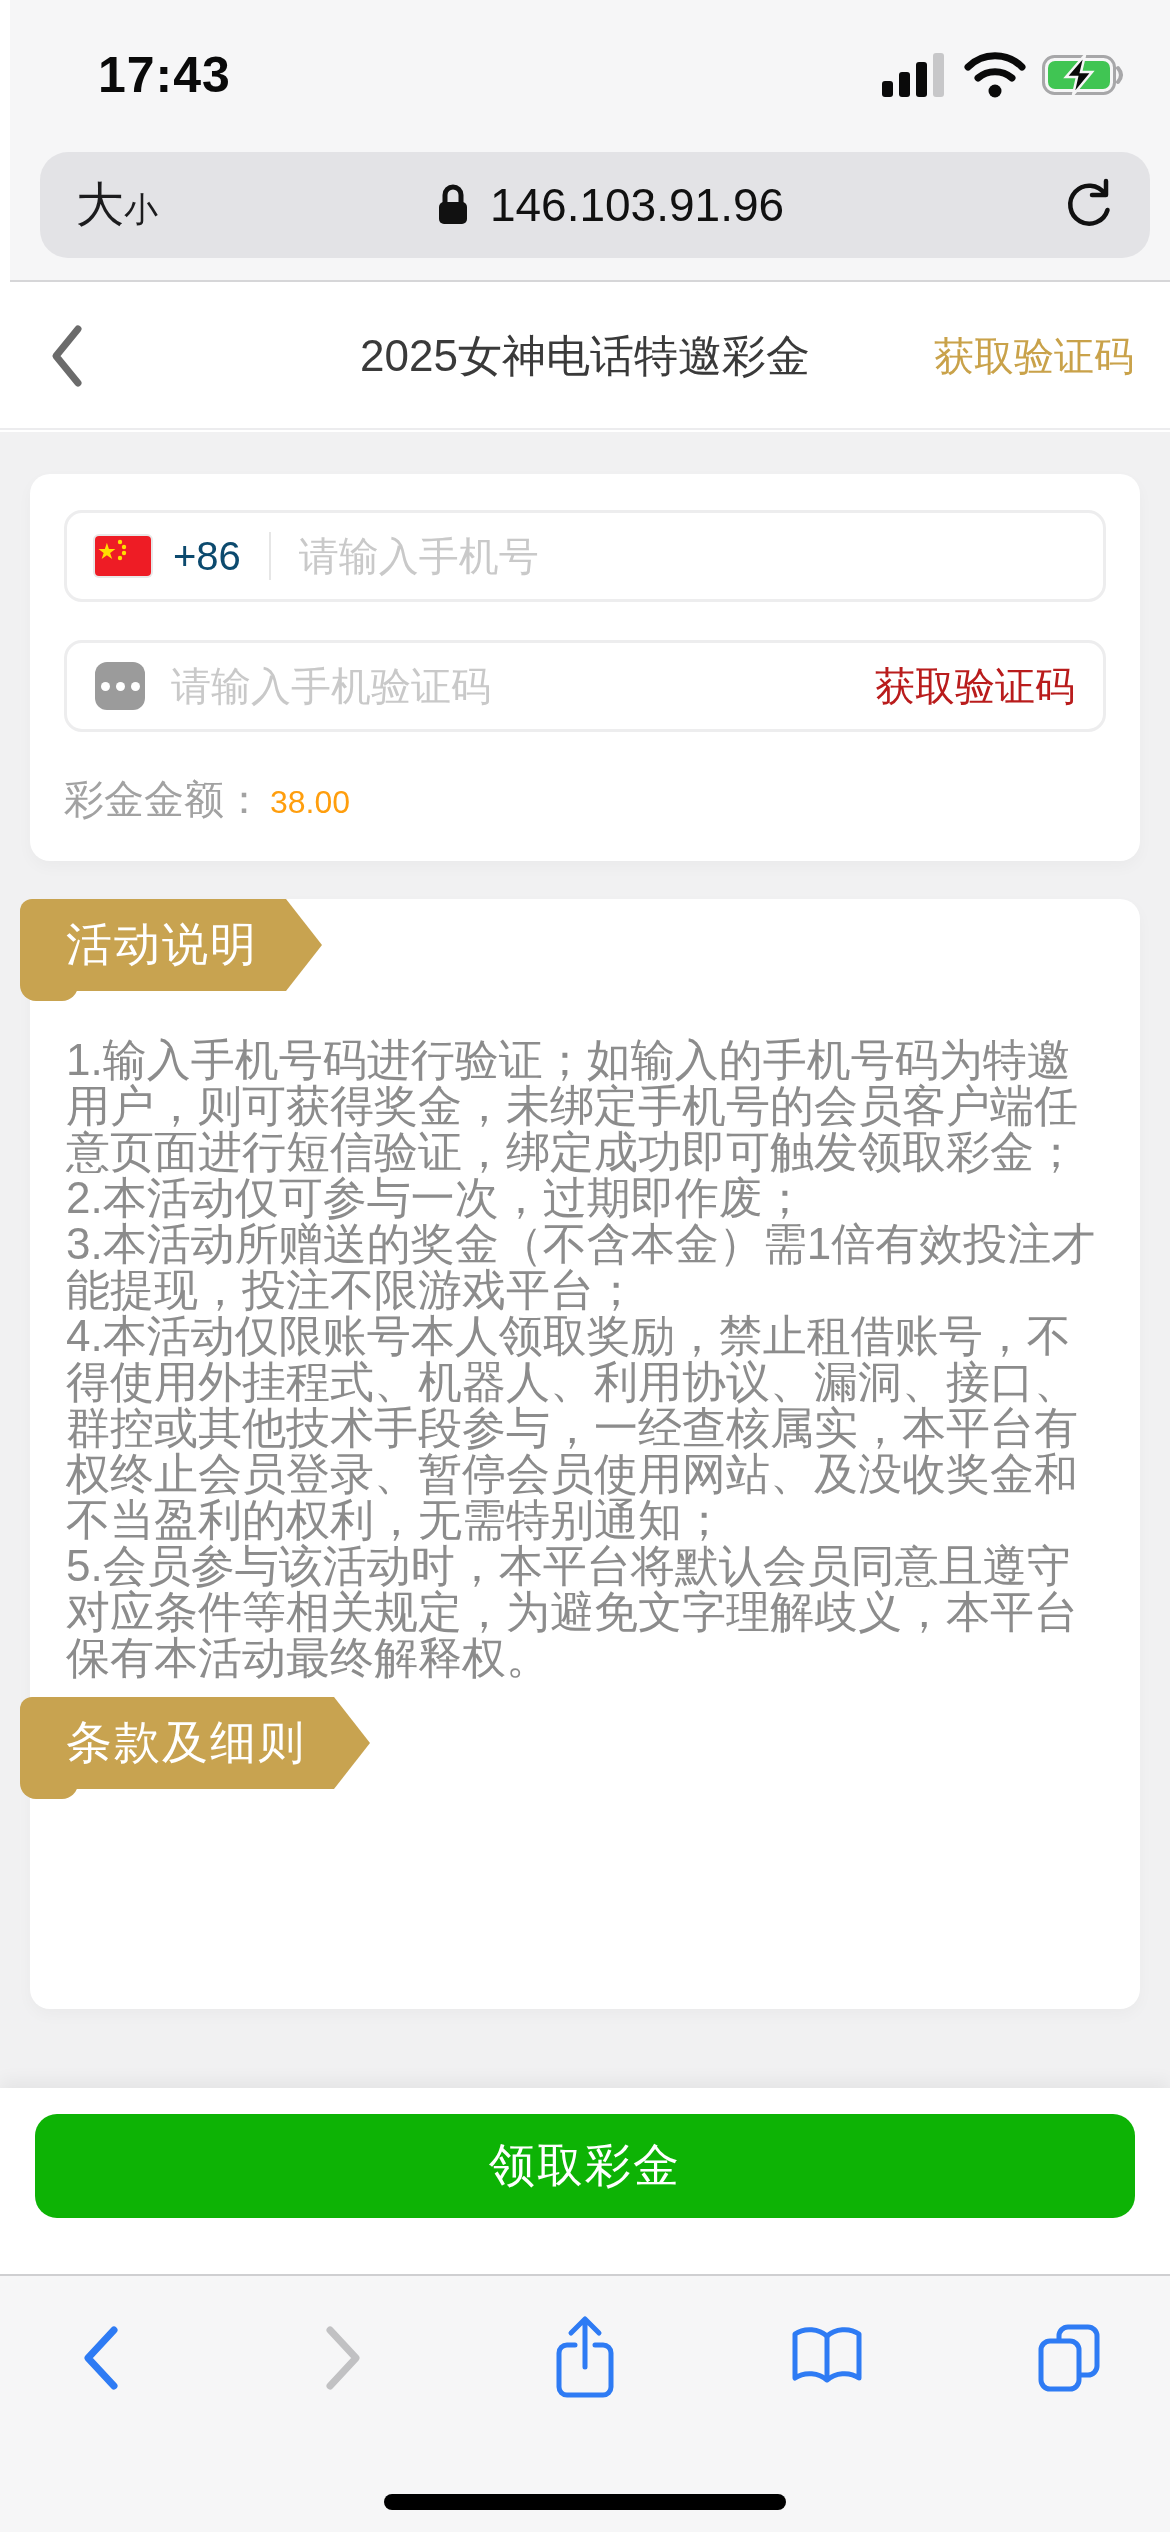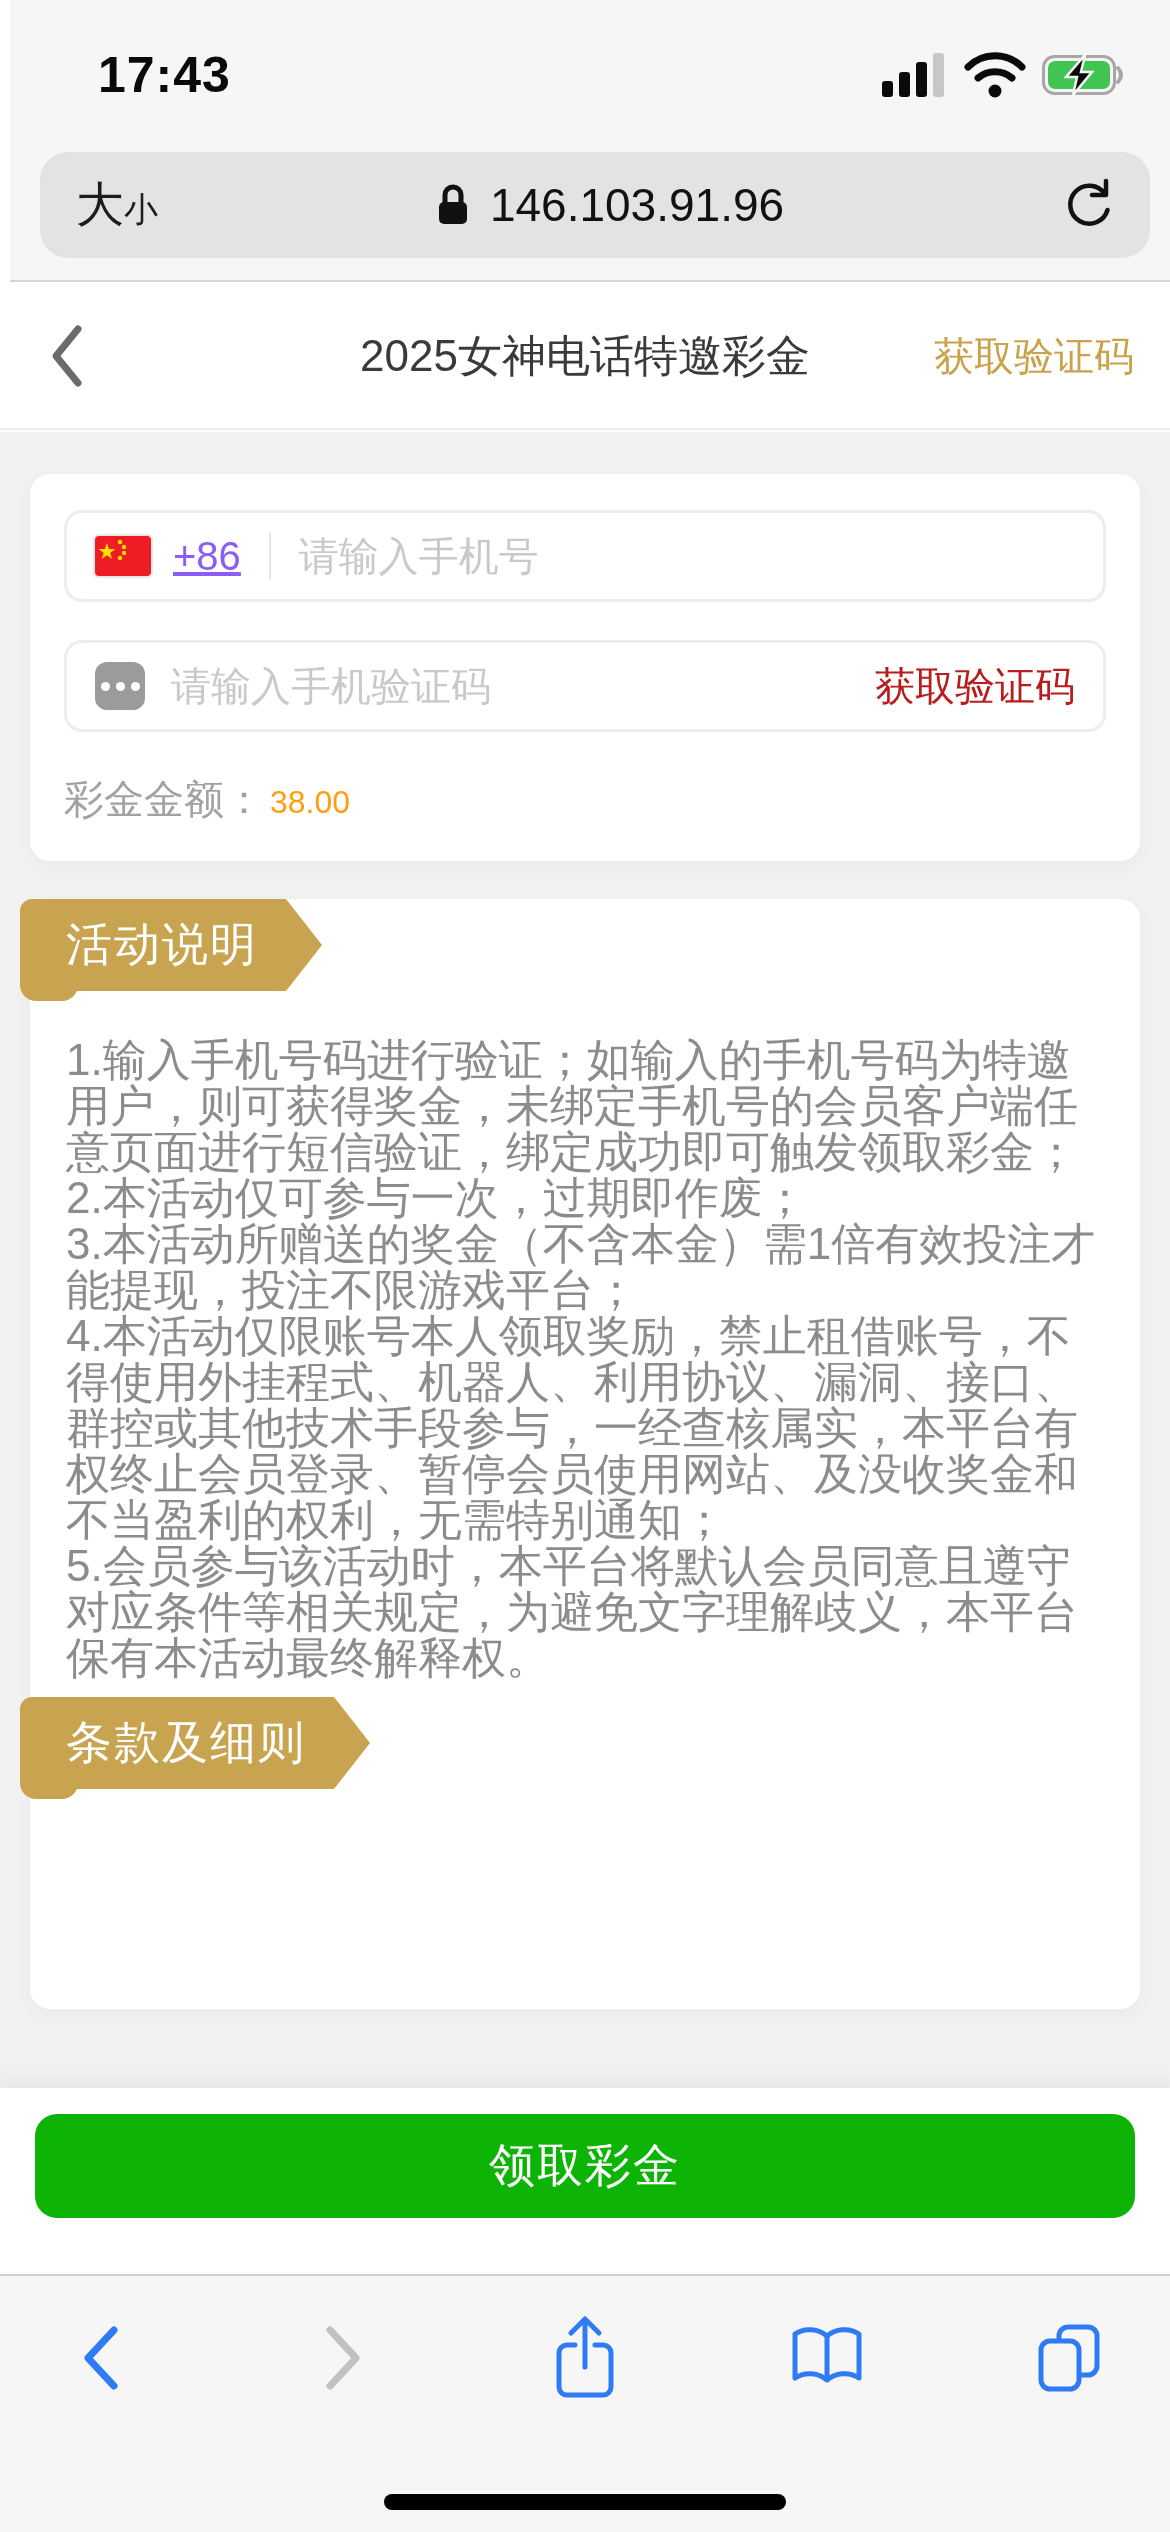--- a/index.html
+++ b/index.html
@@ -37,21 +37,21 @@
   .page-title{position:absolute;left:0;width:100%;text-align:center;font-size:44px;font-weight:400;color:#3a3a3a;}
   .records-link{position:absolute;right:36px;font-size:40px;color:var(--gold-link);}
 
   
   .page-body{position:absolute;top:432px;left:0;width:100%;height:2100px;background:var(--page-bg);overflow:hidden;z-index:1;}
   .card{background:#fff;border-radius:20px;margin:0 30px;box-shadow:0 6px 16px rgba(0,0,0,0.03);}
   .form-card{margin-top:42px;padding:36px 34px 34px;}
   .input-box{height:92px;border:3px solid #ededee;border-radius:18px;background:#fff;display:flex;align-items:center;padding:0 28px;}
   .input-box + .input-box{margin-top:38px;}
   .flag{width:56px;height:40px;border-radius:4px;box-shadow:0 0 0 2px #e8e8e8;flex:none;}
-  .cc{font-size:40px;color:#8b5cf6;margin-left:22px;text-decoration:underline;}
+  .cc{font-size:40px;color:#0c4a6e;margin-left:22px;}
   .vdiv{width:2px;height:48px;background:#e6e6e6;margin:0 28px;flex:none;}
   .txt-input{flex:1;border:none;outline:none;font-size:40px;color:#333;background:transparent;min-width:0;}
   .txt-input::placeholder{color:var(--placeholder);}
   .code-icon{width:50px;height:48px;background:#9b9b9b;border-radius:12px;display:flex;align-items:center;justify-content:center;gap:6px;flex:none;margin-right:26px;}
   .code-icon i{width:9px;height:9px;border-radius:50%;background:#fff;}
   .get-code{border:none;background:none;font-size:40px;color:#b91c1c;flex:none;cursor:pointer;font-family:inherit;}
   .amount-row{margin-top:40px;font-size:40px;color:#a2a2a2;display:flex;align-items:baseline;}
   .amount-val{color:var(--orange);font-size:32px;margin-left:6px;}
 
   .rules-card{margin-top:38px;padding-bottom:220px;}

